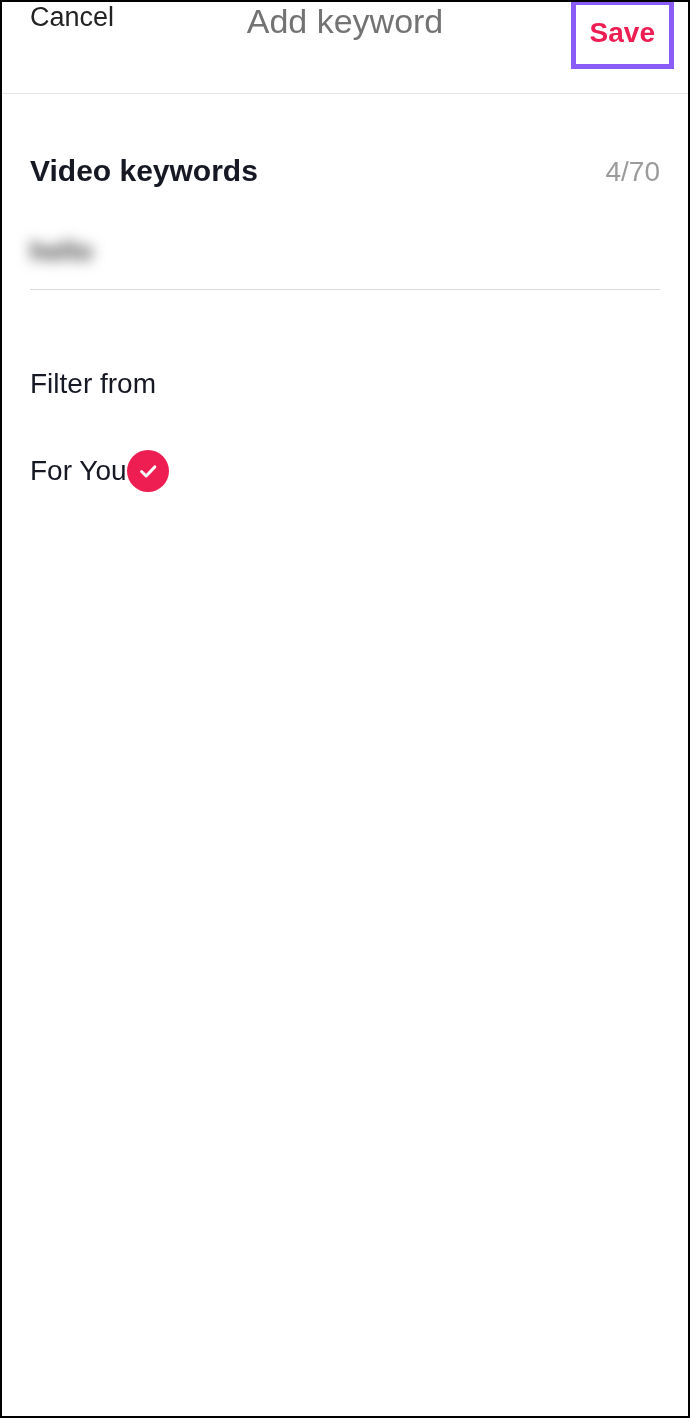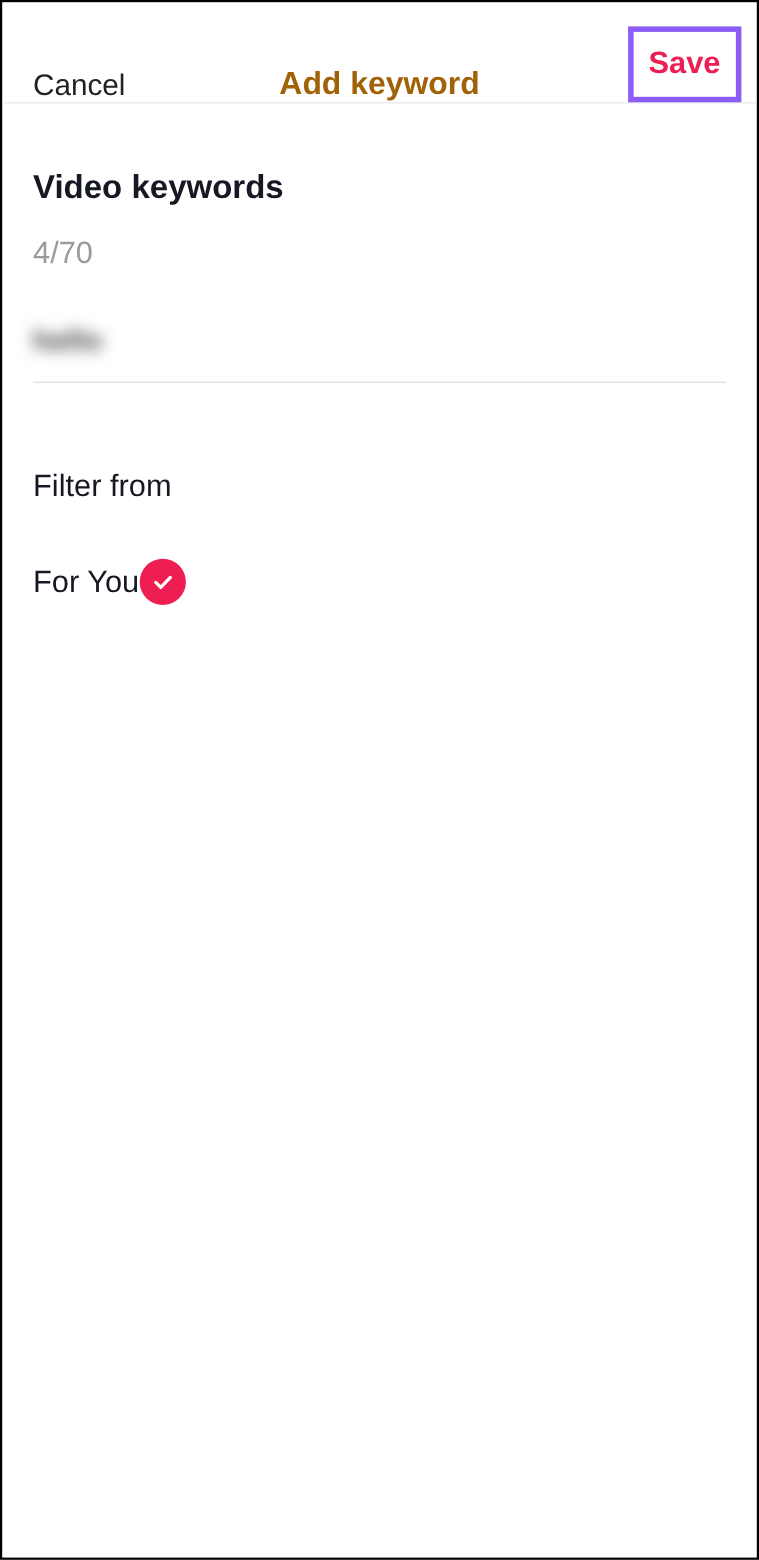--- a/index.html
+++ b/index.html
@@ -5,38 +5,38 @@
     * { box-sizing: border-box; margin: 0; padding: 0; }
     html, body { width: 690px; height: 1418px; }
     body {
       font-family: -apple-system, BlinkMacSystemFont, "Segoe UI", Helvetica, Arial, sans-serif;
       background: #fff;
       border: 2px solid #000;
       position: relative;
     }
     .header {
       display: flex;
-      align-items: flex-end;
+      align-items: flex-start;
       justify-content: space-between;
       height: 92px;
       padding: 0 28px;
       border-bottom: 1px solid #e5e5e5;
     }
     .header-cancel {
       font-size: 27px;
       color: #222;
       background: none;
       border: none;
       cursor: pointer;
       font-weight: 400;
     }
     .header-title {
-      font-size: 29px;
-      font-weight: 700;
-      color: #a16207;
+      font-size: 34px;
+      font-weight: 400;
+      color: #737373;
       position: absolute;
       left: 50%;
       transform: translateX(-50%);
     }
     .save-wrap {
       border: 5px solid #8b5cf6;
       padding: 12px 14px 15px 14px;
       margin-right: -14px;
       margin-top: -2px;
     }
@@ -46,21 +46,20 @@
       color: #ee1d52;
       background: none;
       border: none;
       cursor: pointer;
     }
     .content { padding: 34px 28px 0 28px; }
     .row {
       display: flex;
       justify-content: space-between;
       align-items: baseline;
-      flex-direction: column;
     }
     .section-title {
       font-size: 30px;
       font-weight: 700;
       color: #161823;
       margin-top: 26px;
     }
     .counter {
       font-size: 28px;
       color: #9b9b9b;

